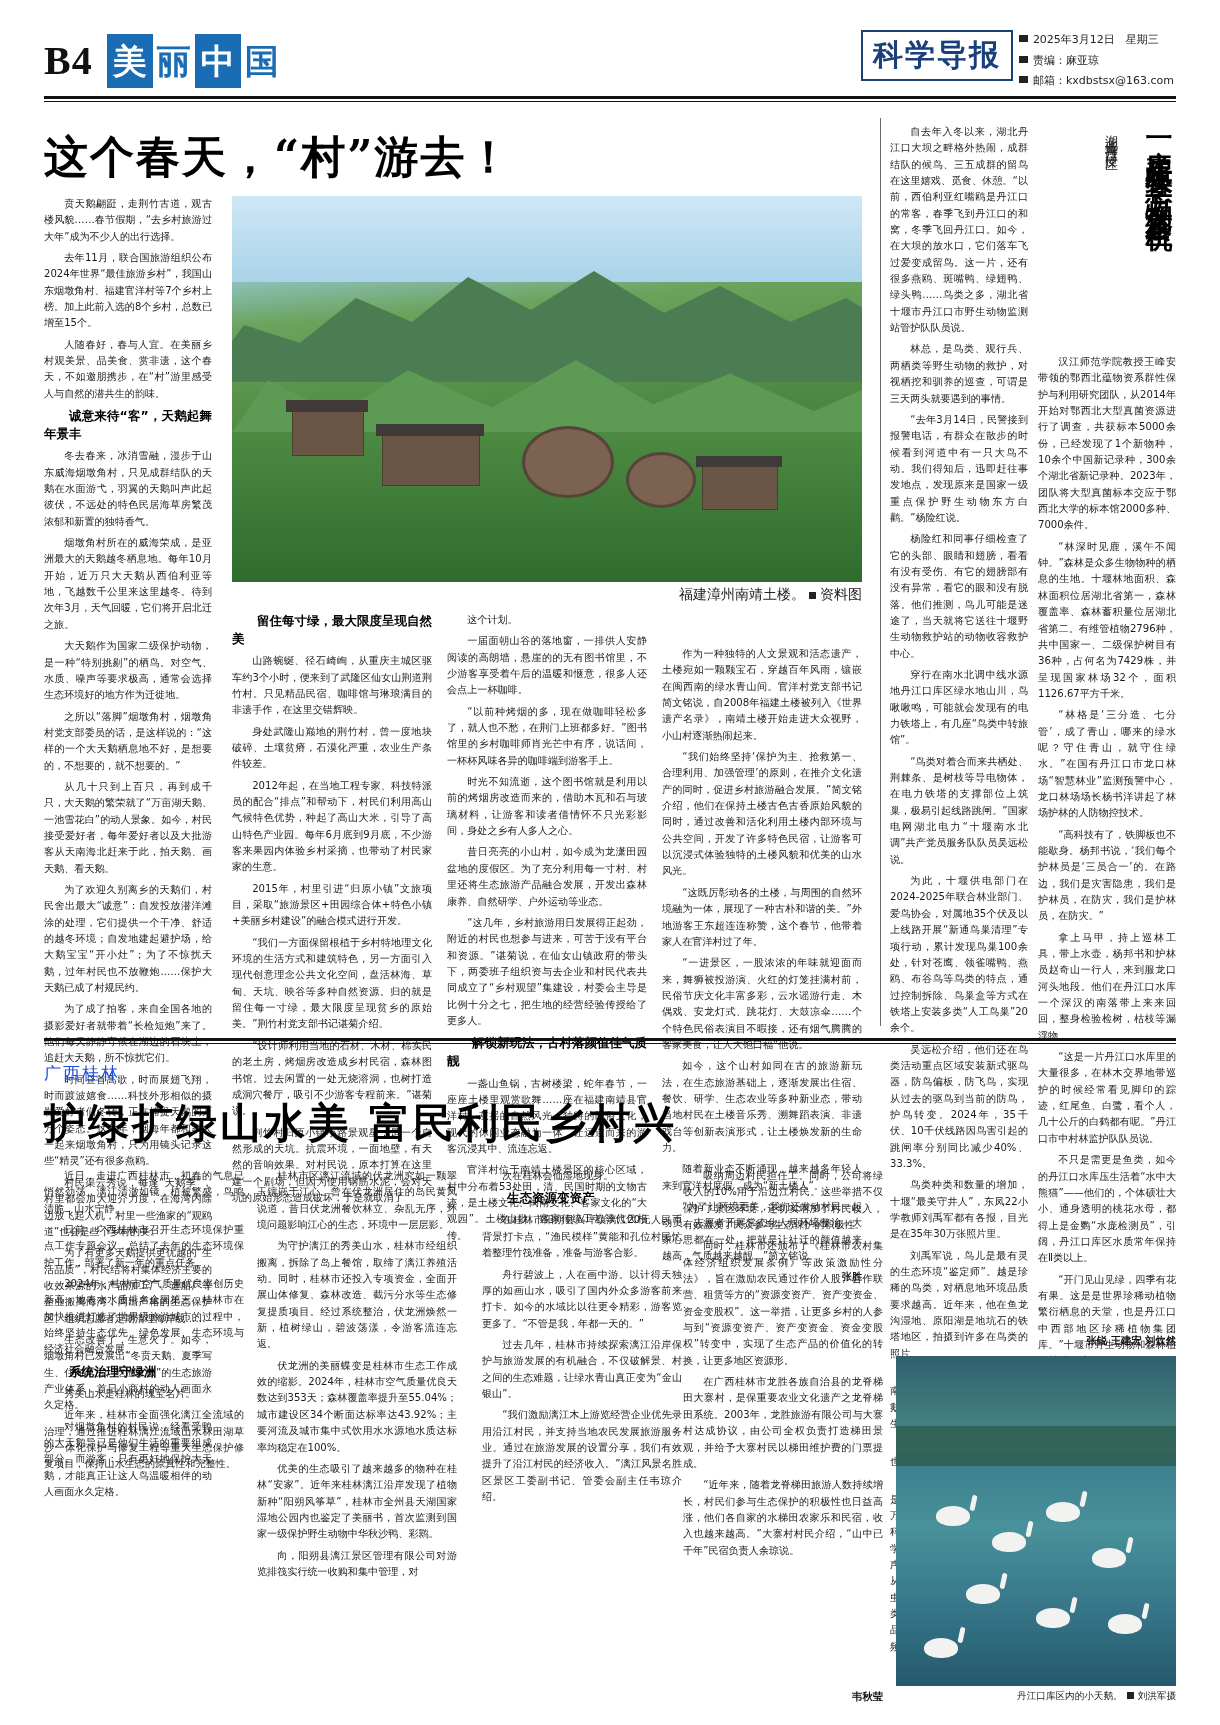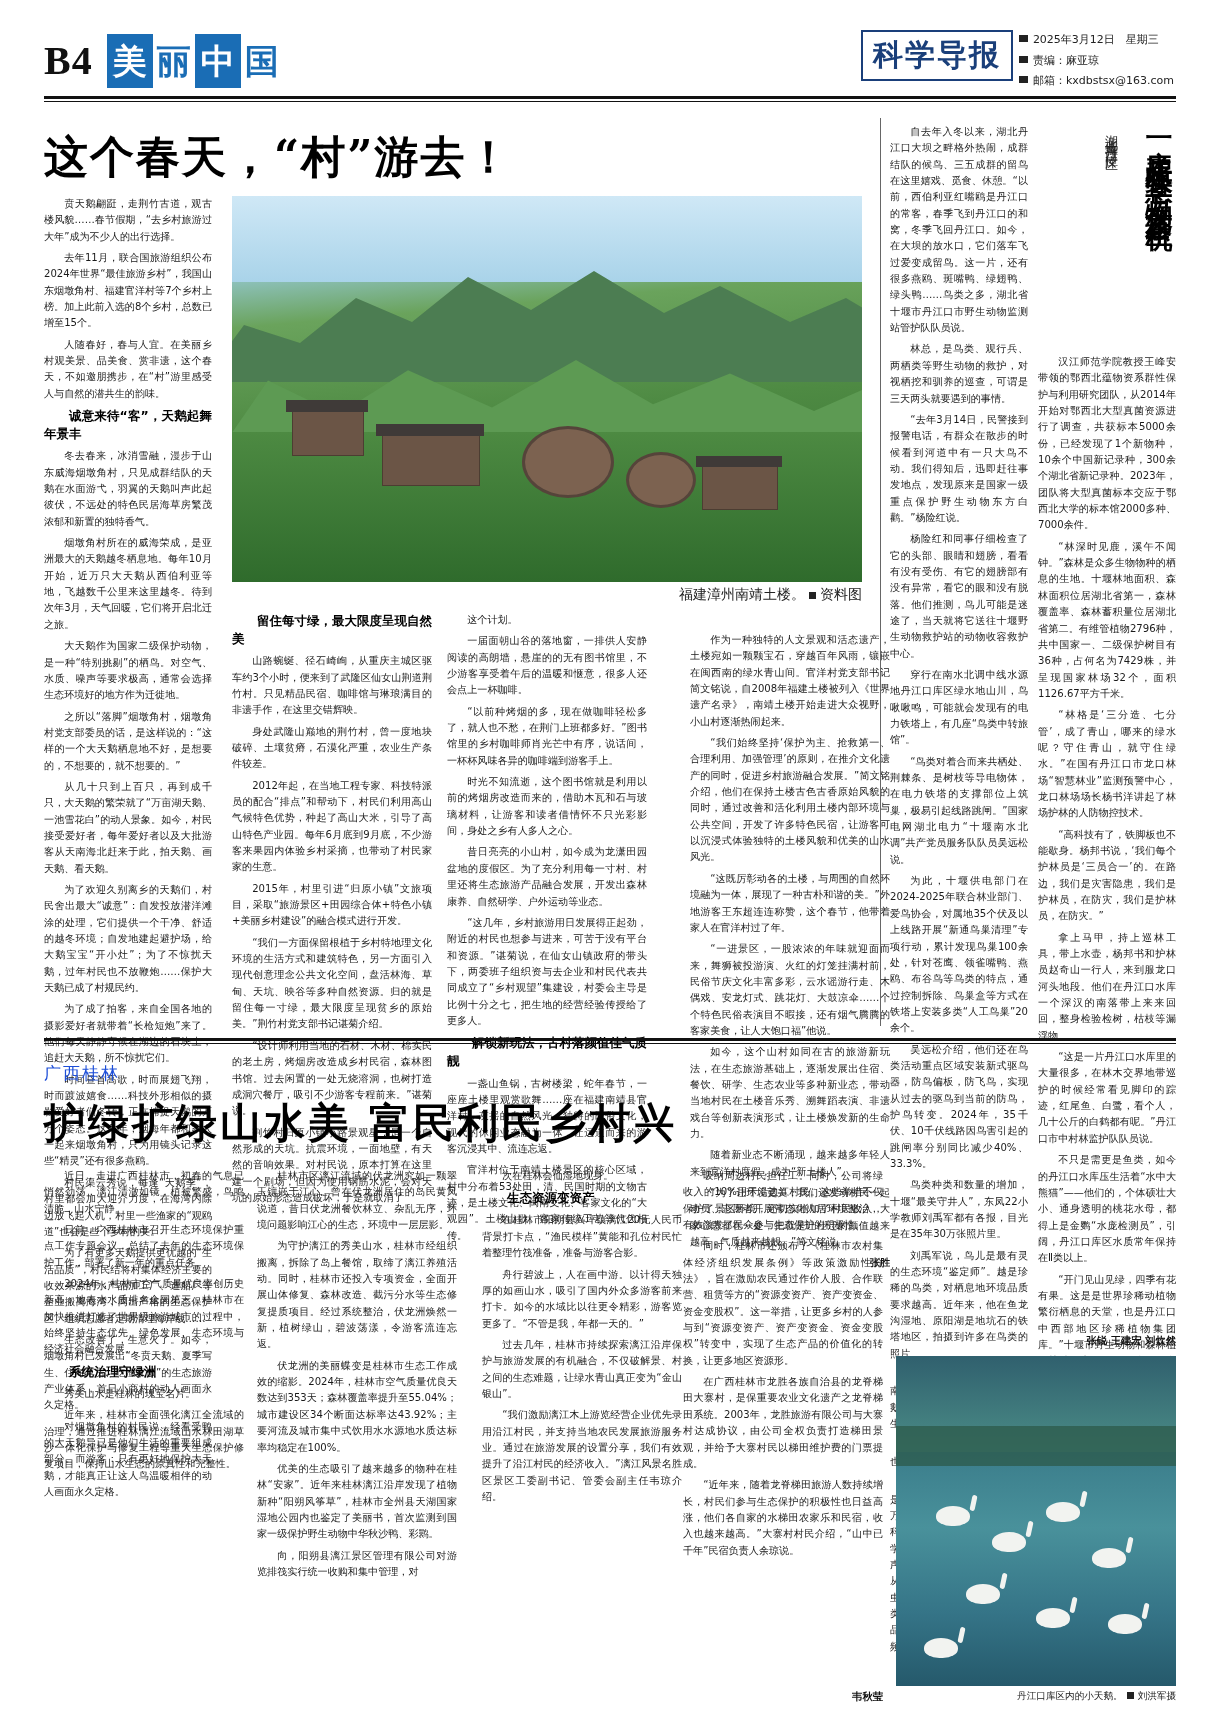--- a/index.html
+++ b/index.html
@@ -71,21 +71,21 @@
   .col p{margin:0 0 5px 0;text-indent:2em;}
   .sub-h{
     font-weight:bold;font-size:12.5px;line-height:1.45;margin:8px 0 5px 0;
     text-indent:0;font-family:"DejaVu Sans", sans-serif;color:#000;
   }
   .sign{text-align:right;font-weight:bold;margin-top:6px;text-indent:0;}
 
   #c1{left:44px;top:196px;width:168px;height:830px;}
   #c2{left:232px;top:612px;width:200px;height:414px;}
   #c3{left:447px;top:612px;width:200px;height:414px;}
-  #c4{left:662px;top:632px;width:200px;height:414px;margin-left:28px;}
+  #c4{left:662px;top:646px;width:200px;height:414px;}
 
   
   .photo-main{
     position:absolute;left:232px;top:196px;width:630px;height:386px;
     background:linear-gradient(175deg,#bfe0f2 0%,#9fd0ea 14%,#6aa35c 30%,#4e8a43 55%,#3f7a38 78%,#356b30 100%);
     overflow:hidden;
   }
   .ph-sky{position:absolute;left:0;top:0;width:100%;height:86px;background:linear-gradient(180deg,#cfe8f6,#a9d3e9);}
   .ph-mtn{position:absolute;left:-30px;top:36px;width:700px;height:150px;background:#4c7d52;
     clip-path:polygon(0% 100%,6% 62%,14% 74%,22% 44%,30% 60%,38% 30%,47% 52%,56% 26%,66% 54%,74% 36%,84% 60%,92% 44%,100% 66%,100% 100%);}

